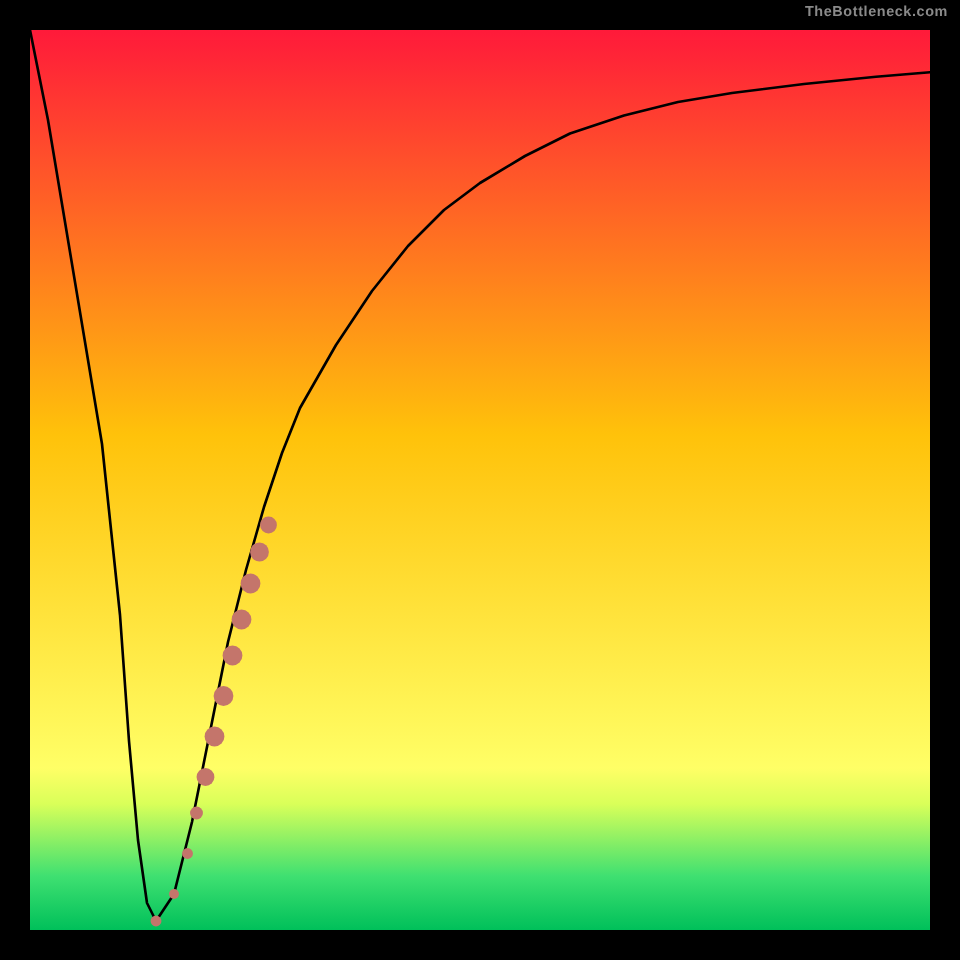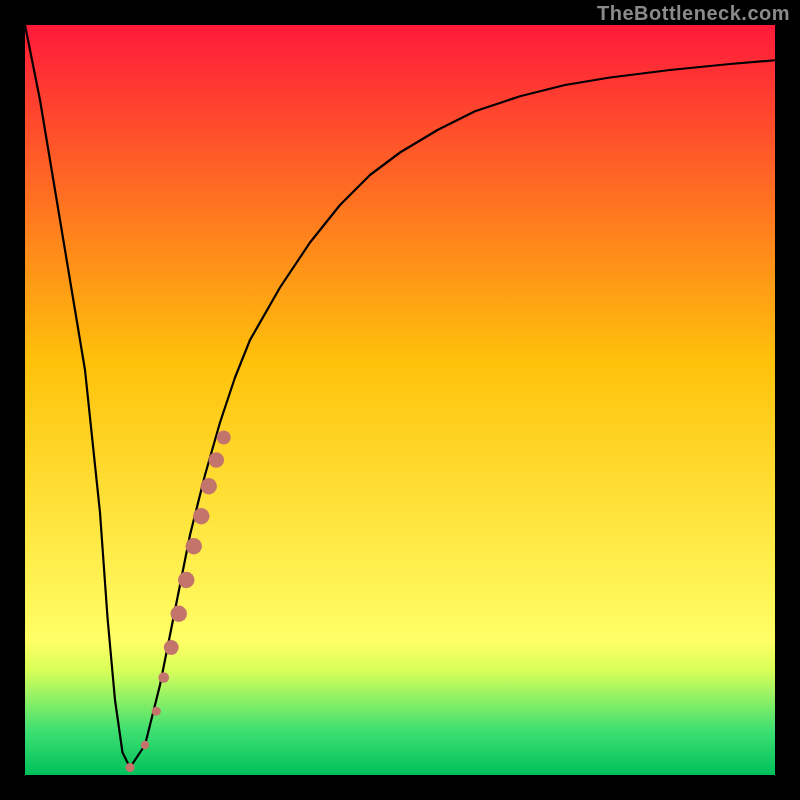--- a/index.html
+++ b/index.html
@@ -13,21 +13,21 @@
   .stage {
     position: relative;
     width: 800px;
     height: 800px;
   }
   .attribution {
     position: absolute;
     top: 2px;
     right: 10px;
     font-family: Arial, Helvetica, sans-serif;
-    font-size: 20px;
+    font-size: 12px;
     font-weight: bold;
     color: #8a8a8a;
     letter-spacing: 0.5px;
     z-index: 5;
   }
   svg {
     display: block;
   }
 </style>
 </head>

